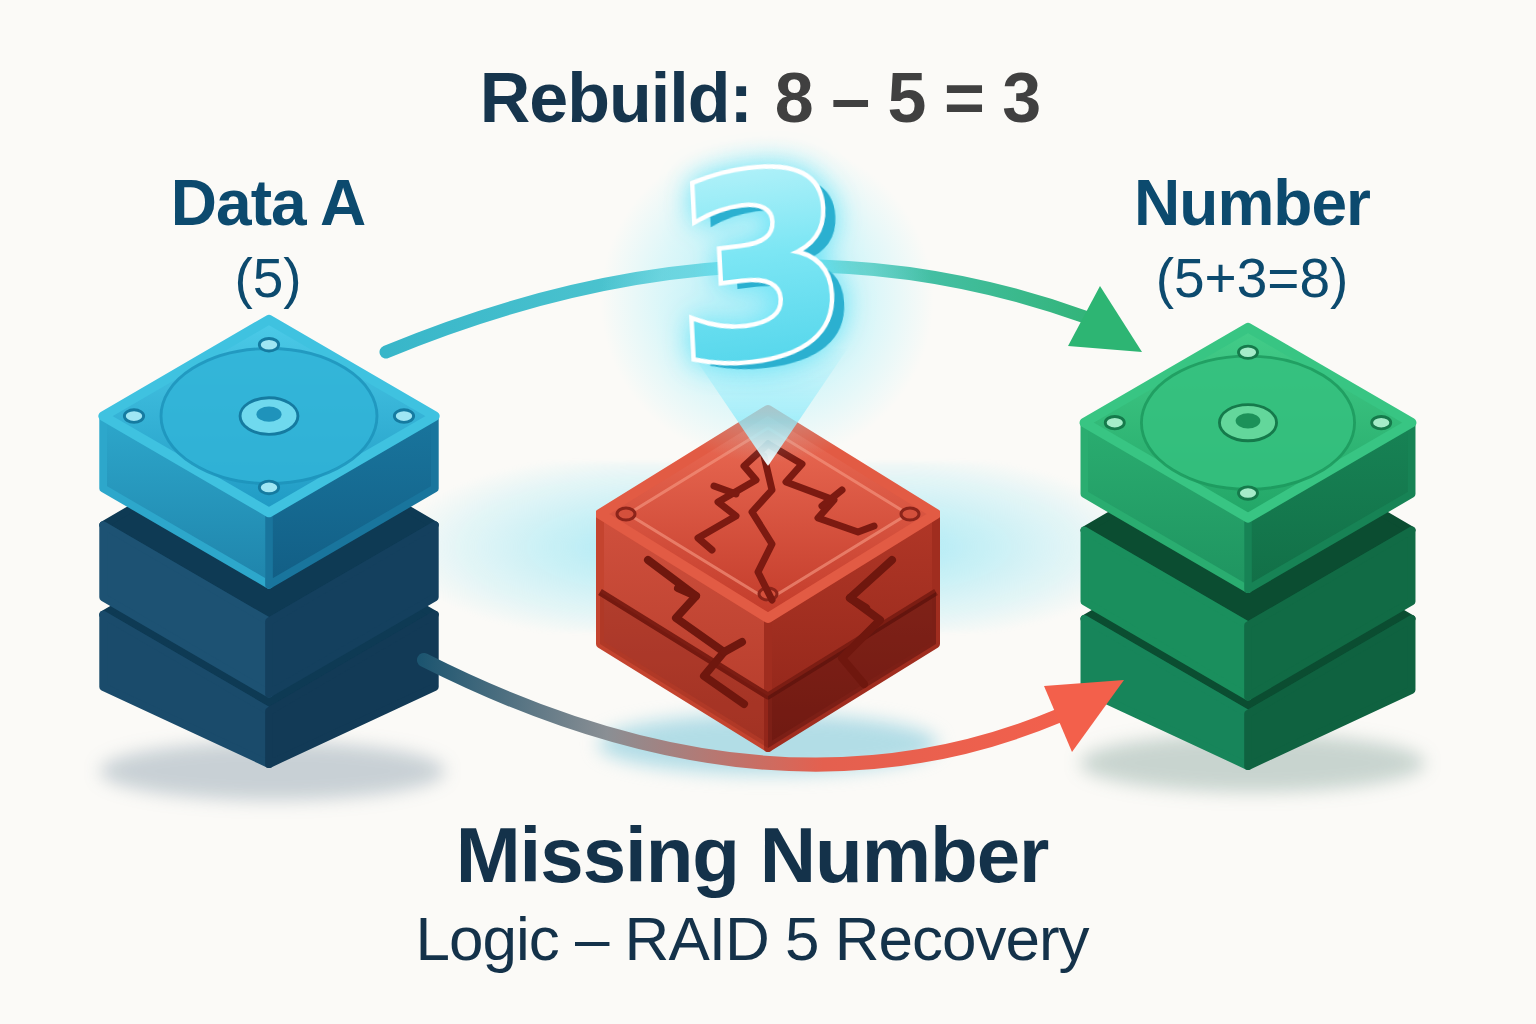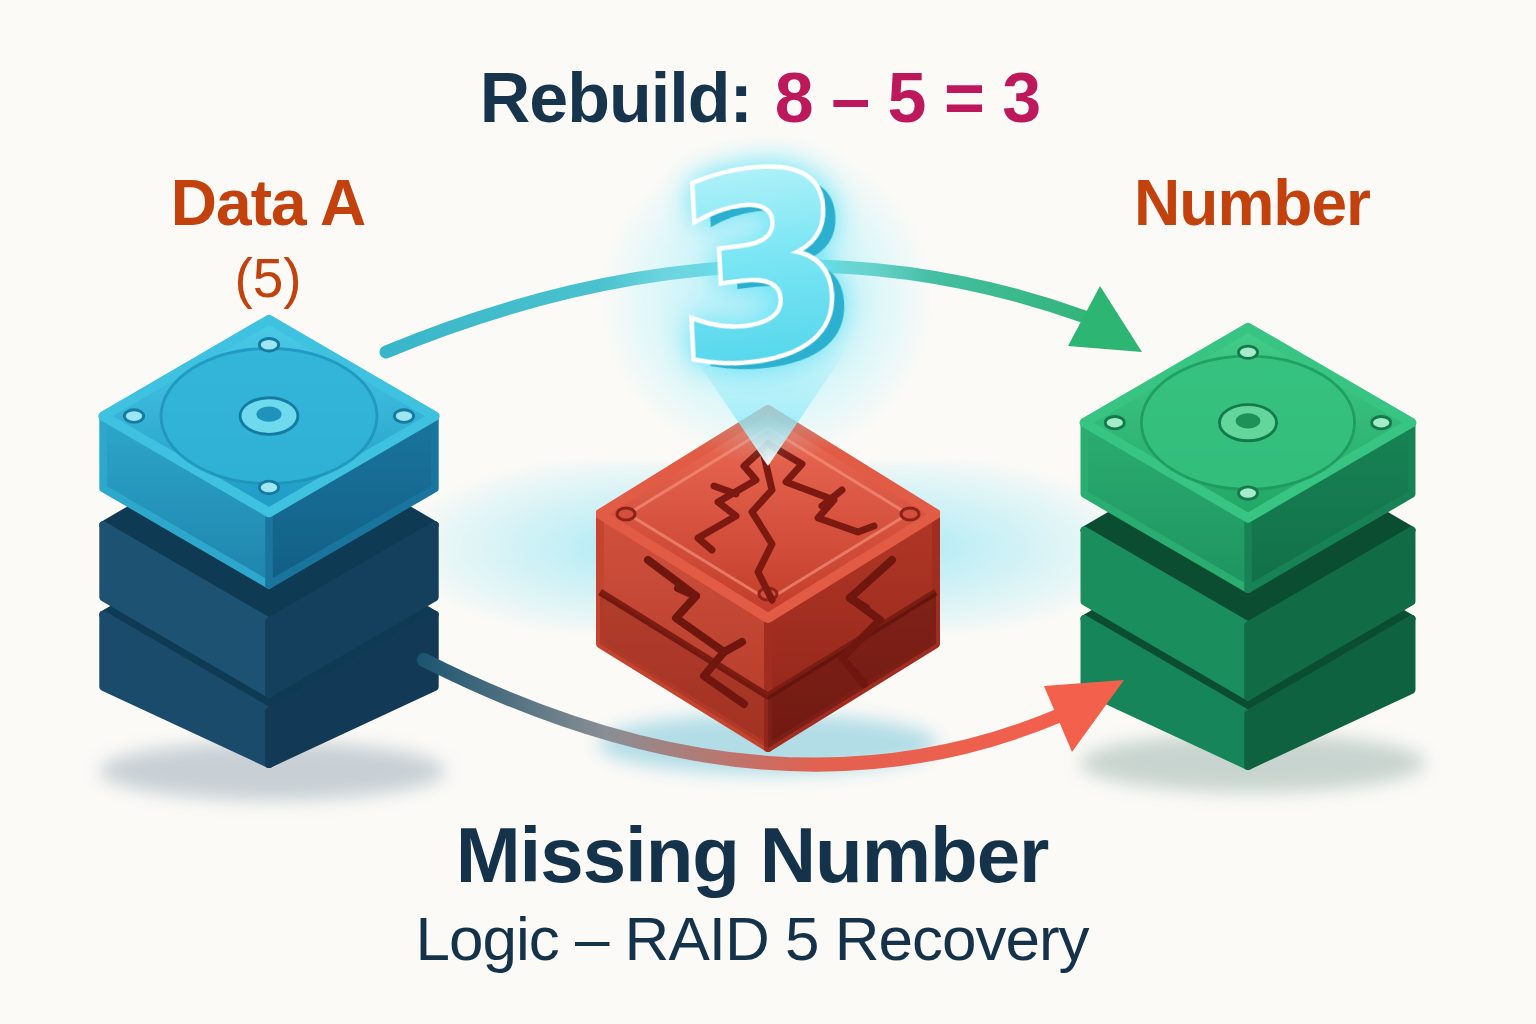--- a/index.html
+++ b/index.html
@@ -7,22 +7,22 @@
     position:relative; width:1536px; height:1024px; overflow:hidden;
     background:#fbfaf7;
     font-family:"Liberation Sans", sans-serif;
   }
   
   .top-title{
     position:absolute; left:0; right:0; top:58px; text-align:center;
     font-size:70px; font-weight:bold; letter-spacing:-1px; color:#16354d;
     transform:translateX(-8px); white-space:nowrap;
   }
-  .top-title .eq{ color:#be185d; margin-left:23px; }
-  .side-label{ position:absolute; text-align:center; color:#c2410c; }
+  .top-title .eq{ color:#404040; margin-left:23px; }
+  .side-label{ position:absolute; text-align:center; color:#0c4a6e; }
   .side-label .lbl{ font-size:64px; font-weight:bold; letter-spacing:-1px; }
   .side-label .val{ font-size:55px; font-weight:500; margin-top:6px; }
   .label-left{ left:88px; width:360px; top:166px; }
   .label-right{ left:1070px; width:364px; top:166px; }
   .caption{ position:absolute; left:0; right:0; top:812px; text-align:center; color:#14324a; transform:translateX(-16px); }
   .caption .heading{ font-size:78px; font-weight:bold; letter-spacing:-1px; line-height:1.12; }
   .caption .subheading{ font-size:62px; font-weight:500; letter-spacing:-1px; margin-top:4px; }
   
   .streak{ position:absolute; filter:blur(2px); }
   .streak-left{ left:418px; top:462px; width:255px; height:170px;
@@ -237,20 +237,21 @@
     <span>Rebuild:</span><span class="eq">8 – 5 = 3</span>
   </div>
 
   <div class="side-label label-left">
     <div class="lbl">Data A</div>
     <div class="val">(5)</div>
   </div>
 
   <div class="side-label label-right">
     <div class="lbl">Number</div>
+    <div class="val">(5+3=8)</div>
   </div>
 
   <div class="caption">
     <div class="heading">Missing Number</div>
     <div class="subheading">Logic – RAID 5 Recovery</div>
   </div>
 
 </div>
 
 </body></html>

